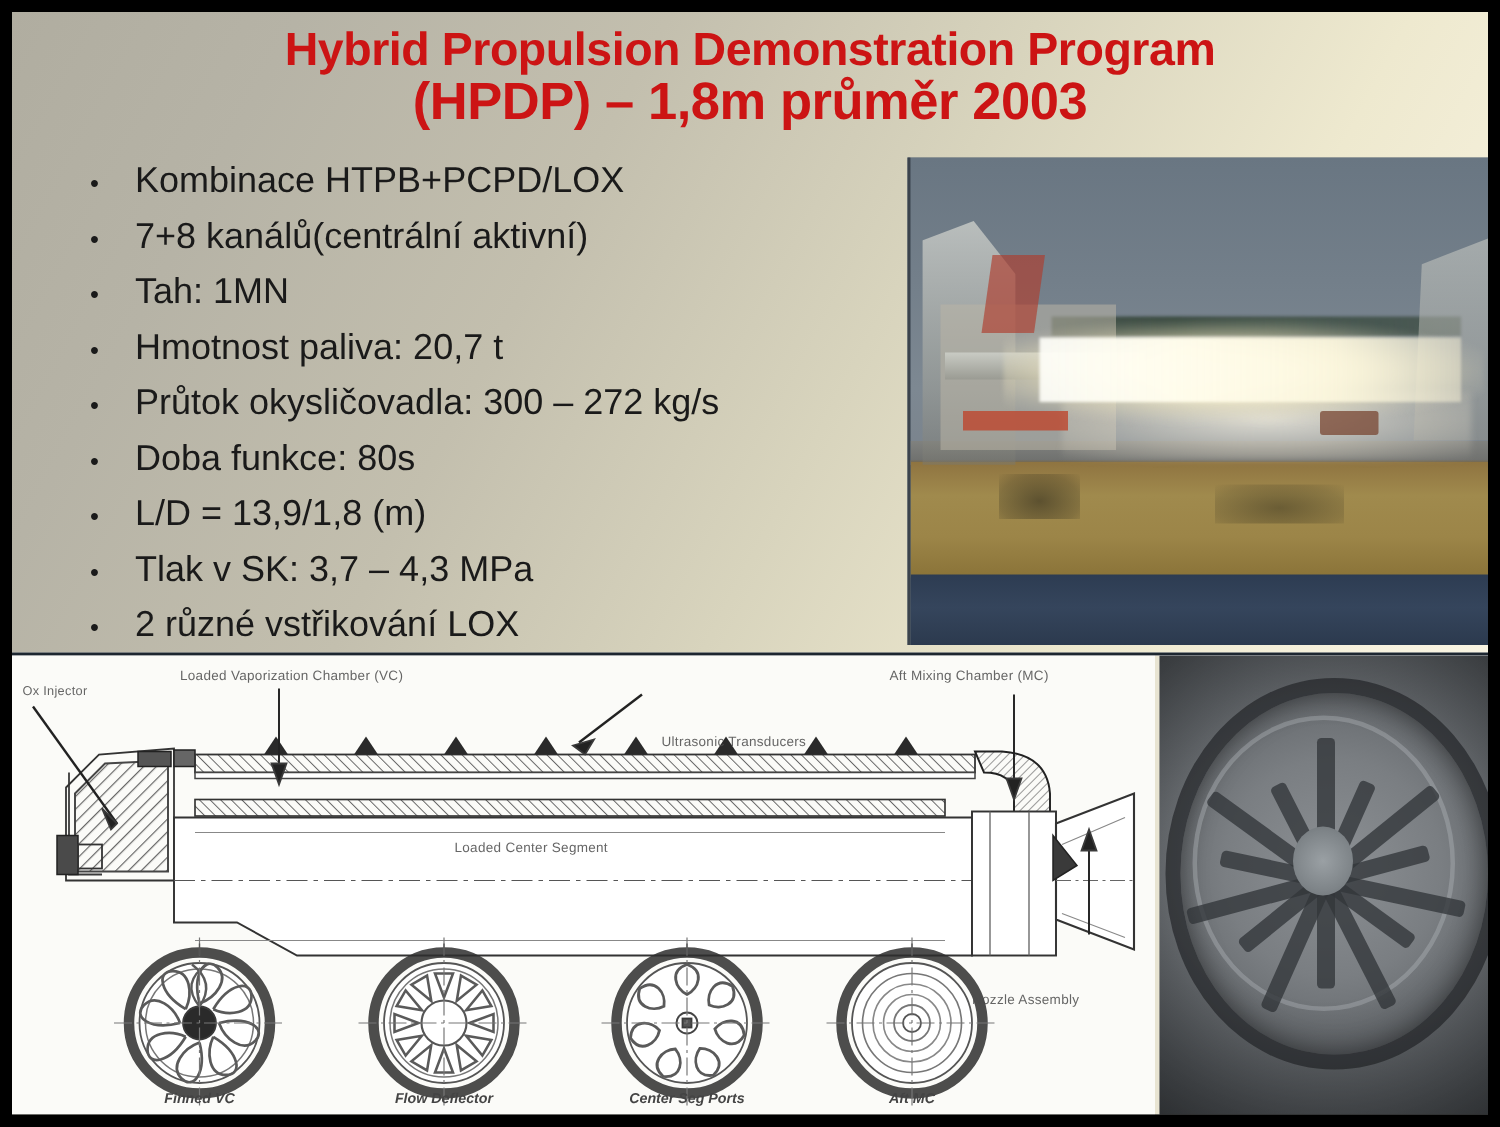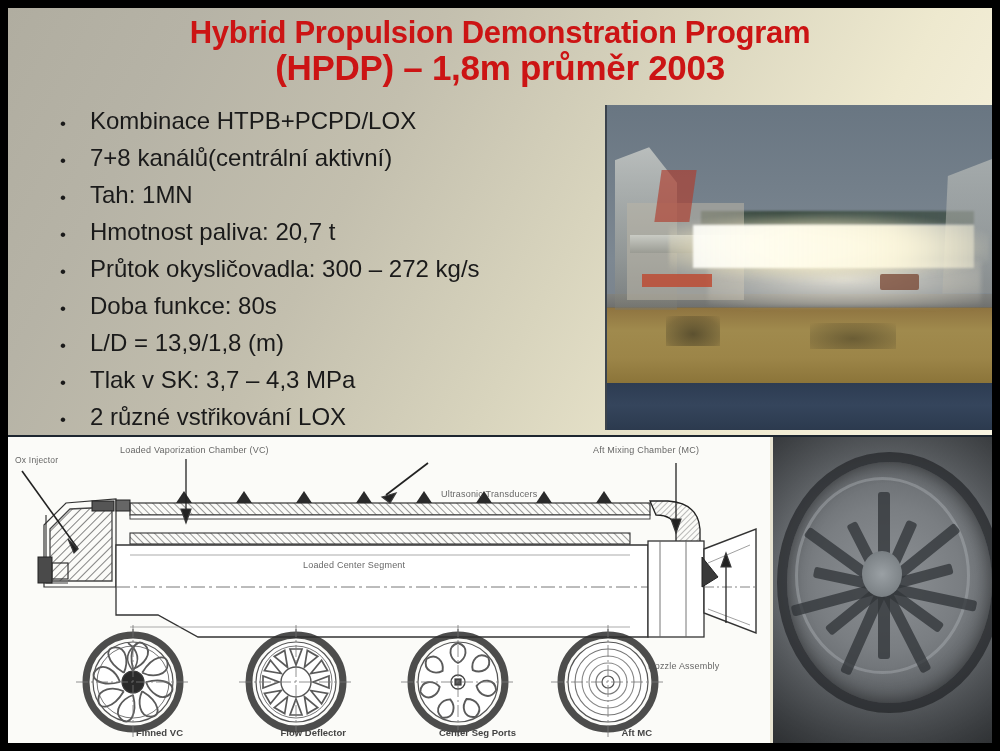--- a/index.html
+++ b/index.html
@@ -220,21 +220,22 @@
     opacity: .85;
   }
   .dlabel.big { font-size: 9px; }
   .xlabel {
     position: absolute;
     color: #444;
     font-size: 9.5px;
     font-weight: bold;
     font-family: "Liberation Sans", sans-serif;
     white-space: nowrap;
-    text-align: right;
+    text-align: center;
+    font-style: italic;
   }
 
   
   #photo-grain {
     position: absolute;
     left: 762px; top: 0;
     width: 222px; height: 308px;
     background: #6f7377;
     overflow: hidden;
     border-left: 3px solid #e8e4d2;

